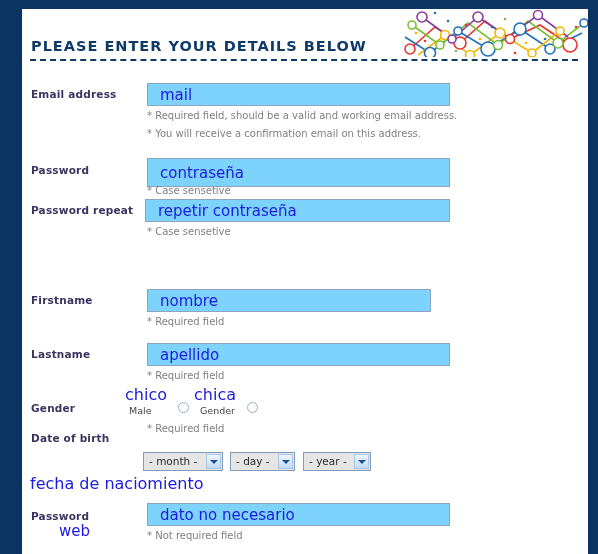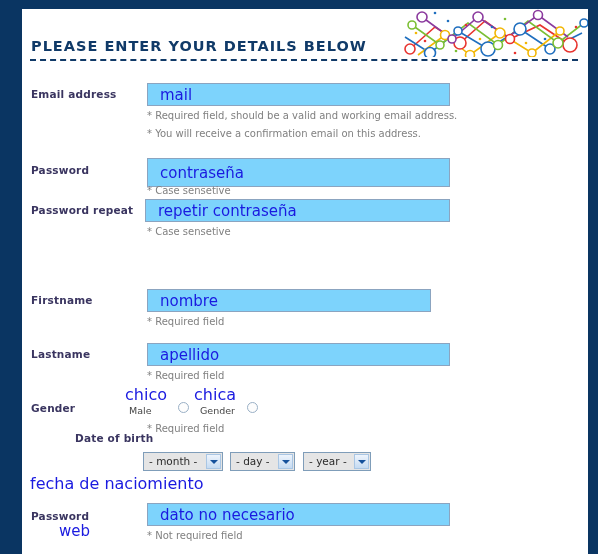--- a/index.html
+++ b/index.html
@@ -181,21 +181,21 @@
 
   <div class="lbl" style="left:9px;top:393px;">Gender</div>
   <div class="ann" style="left:103px;top:376px;">chico</div>
   <div class="rlabel" style="left:107px;top:396px;">Male</div>
   <div class="radio" style="left:156px;top:393px;"></div>
   <div class="ann" style="left:172px;top:376px;">chica</div>
   <div class="rlabel" style="left:178px;top:396px;">Gender</div>
   <div class="radio" style="left:225px;top:393px;"></div>
   <div class="hint" style="left:125px;top:414px;">* Required field</div>
 
-  <div class="lbl" style="left:9px;top:423px;margin-left:44px;">Date of birth</div>
+  <div class="lbl" style="left:9px;top:423px;">Date of birth</div>
   <div class="sel" style="left:121px;top:443px;width:80px;">
     <span class="txt">- month -</span>
     <span class="btn"></span>
   </div>
   <div class="sel" style="left:208px;top:443px;width:65px;">
     <span class="txt">- day -</span>
     <span class="btn"></span>
   </div>
   <div class="sel" style="left:281px;top:443px;width:68px;">
     <span class="txt">- year -</span>

